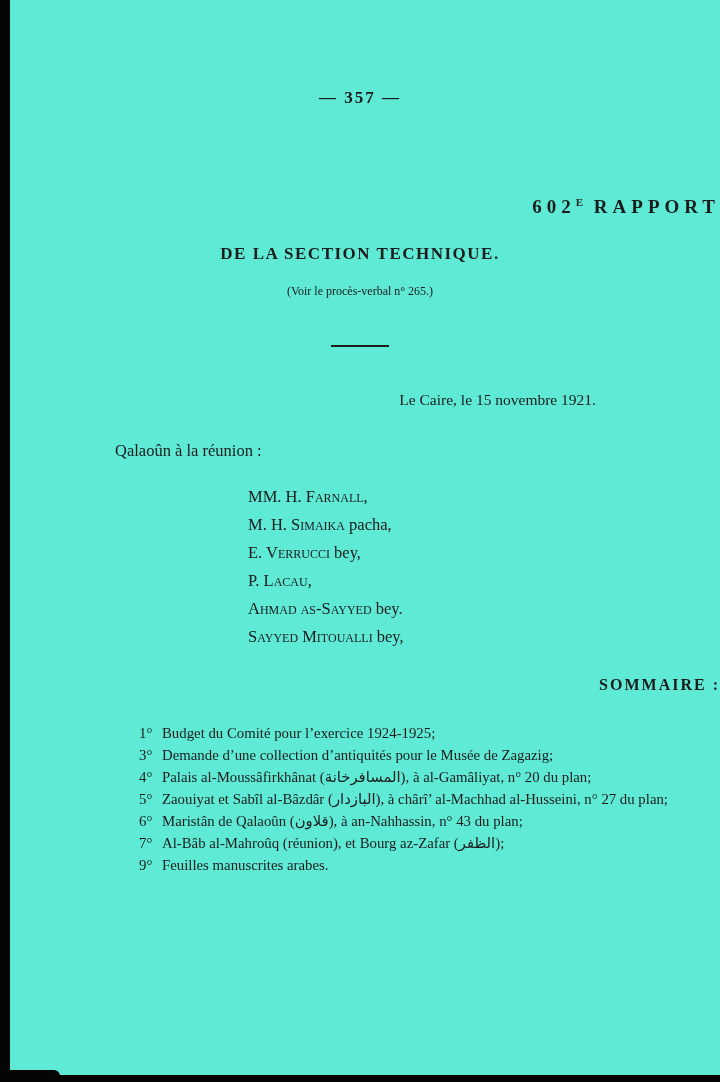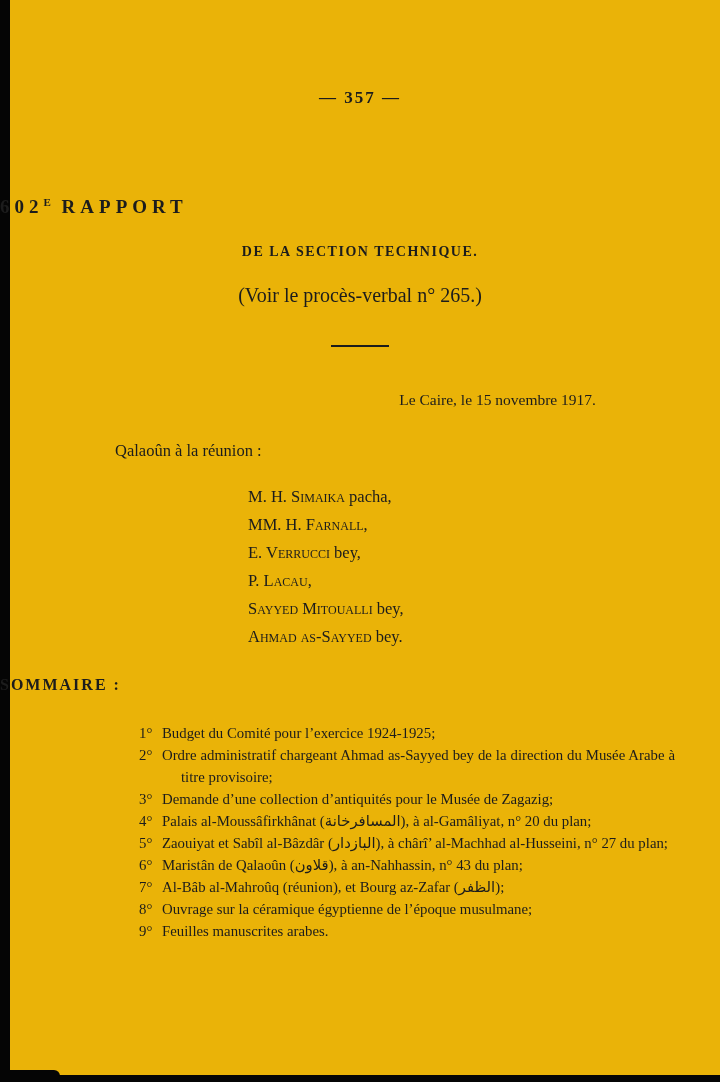--- a/index.html
+++ b/index.html
@@ -4,21 +4,21 @@
 <style>
   html, body {
     margin: 0;
     padding: 0;
     background: #ffffff;
   }
   .page {
     position: relative;
     width: 720px;
     height: 1082px;
-    background: #eab308;
+    background: #5eead4;
     overflow: hidden;
     font-family: "Liberation Serif", "DejaVu Sans", serif;
     color: #1c1c1c;
   }
   
   .edge-left {
     position: absolute;
     left: 0; top: 0;
     width: 10px; height: 1082px;
     background: #050505;
@@ -44,44 +44,44 @@
     text-align: center;
     font-size: 17px;
     font-weight: bold;
     letter-spacing: 2px;
   }
 
   .report-title {
     position: absolute;
     top: 196px; left: 0;
     width: 720px;
-    text-align: left;
+    text-align: right;
     font-size: 19px;
     font-weight: bold;
     letter-spacing: 5px;
   }
   .report-title sup {
     font-size: 11px;
     letter-spacing: 1px;
   }
   .report-subtitle {
     position: absolute;
     top: 244px; left: 0;
     width: 720px;
     text-align: center;
-    font-size: 14px;
+    font-size: 17px;
     font-weight: bold;
     letter-spacing: 1.5px;
   }
   .report-reference {
     position: absolute;
     top: 284px; left: 0;
     width: 720px;
     text-align: center;
-    font-size: 20px;
+    font-size: 12px;
   }
 
   .divider {
     position: absolute;
     top: 345px;
     left: 331px;
     width: 58px;
     height: 0;
     border-top: 2px solid #1c1c1c;
   }
@@ -108,21 +108,21 @@
     line-height: 28px;
   }
   .attendee .sc {
     font-variant: small-caps;
   }
 
   .sommaire-title {
     position: absolute;
     top: 676px; left: 0;
     width: 720px;
-    text-align: left;
+    text-align: right;
     font-size: 16px;
     font-weight: bold;
     letter-spacing: 2px;
   }
 
   .sommaire-list {
     position: absolute;
     top: 722px;
     left: 95px;
     width: 536px;
@@ -153,40 +153,38 @@
   <div class="page-number">— 357 —</div>
 
   <div class="report-title"><span>602</span><sup>E</sup> <span>RAPPORT</span></div>
 
   <div class="report-subtitle">DE LA SECTION TECHNIQUE.</div>
 
   <div class="report-reference">(Voir le procès-verbal n° 265.)</div>
 
   <div class="divider"></div>
 
-  <div class="dateline">Le Caire, le 15 novembre 1917.</div>
+  <div class="dateline">Le Caire, le 15 novembre 1921.</div>
 
   <div class="presents-label">Qalaoûn à la réunion :</div>
 
   <div class="attendees">
+    <div class="attendee"><span>MM. </span><span class="sc">H. Farnall</span><span>,</span></div>
     <div class="attendee"><span></span><span class="sc">M. H. Simaika</span><span> pacha,</span></div>
-    <div class="attendee"><span>MM. </span><span class="sc">H. Farnall</span><span>,</span></div>
     <div class="attendee"><span></span><span class="sc">E. Verrucci</span><span> bey,</span></div>
     <div class="attendee"><span></span><span class="sc">P. Lacau</span><span>,</span></div>
+    <div class="attendee"><span></span><span class="sc">Ahmad as-Sayyed</span><span> bey.</span></div>
     <div class="attendee"><span></span><span class="sc">Sayyed Mitoualli</span><span> bey,</span></div>
-    <div class="attendee"><span></span><span class="sc">Ahmad as-Sayyed</span><span> bey.</span></div>
   </div>
 
   <div class="sommaire-title">SOMMAIRE :</div>
 
   <div class="sommaire-list">
     <div class="som-item"><span class="som-num">1°</span><span>Budget du Comité pour l’exercice 1924-1925;</span></div>
-    <div class="som-item"><span class="som-num">2°</span><span>Ordre administratif chargeant Ahmad as-Sayyed bey de la direction du Musée Arabe à titre provisoire;</span></div>
     <div class="som-item"><span class="som-num">3°</span><span>Demande d’une collection d’antiquités pour le Musée de Zagazig;</span></div>
     <div class="som-item"><span class="som-num">4°</span><span>Palais al-Moussâfirkhânat (المسافرخانة), à al-Gamâliyat, n° 20 du plan;</span></div>
     <div class="som-item"><span class="som-num">5°</span><span>Zaouiyat et Sabîl al-Bâzdâr (البازدار), à chârî’ al-Machhad al-Husseini, n° 27 du plan;</span></div>
     <div class="som-item"><span class="som-num">6°</span><span>Maristân de Qalaoûn (قلاون), à an-Nahhassin, n° 43 du plan;</span></div>
     <div class="som-item"><span class="som-num">7°</span><span>Al-Bâb al-Mahroûq (réunion), et Bourg az-Zafar (الظفر);</span></div>
-    <div class="som-item"><span class="som-num">8°</span><span>Ouvrage sur la céramique égyptienne de l’époque musulmane;</span></div>
     <div class="som-item"><span class="som-num">9°</span><span>Feuilles manuscrites arabes.</span></div>
   </div>
 
 </div>
 
 </body></html>

